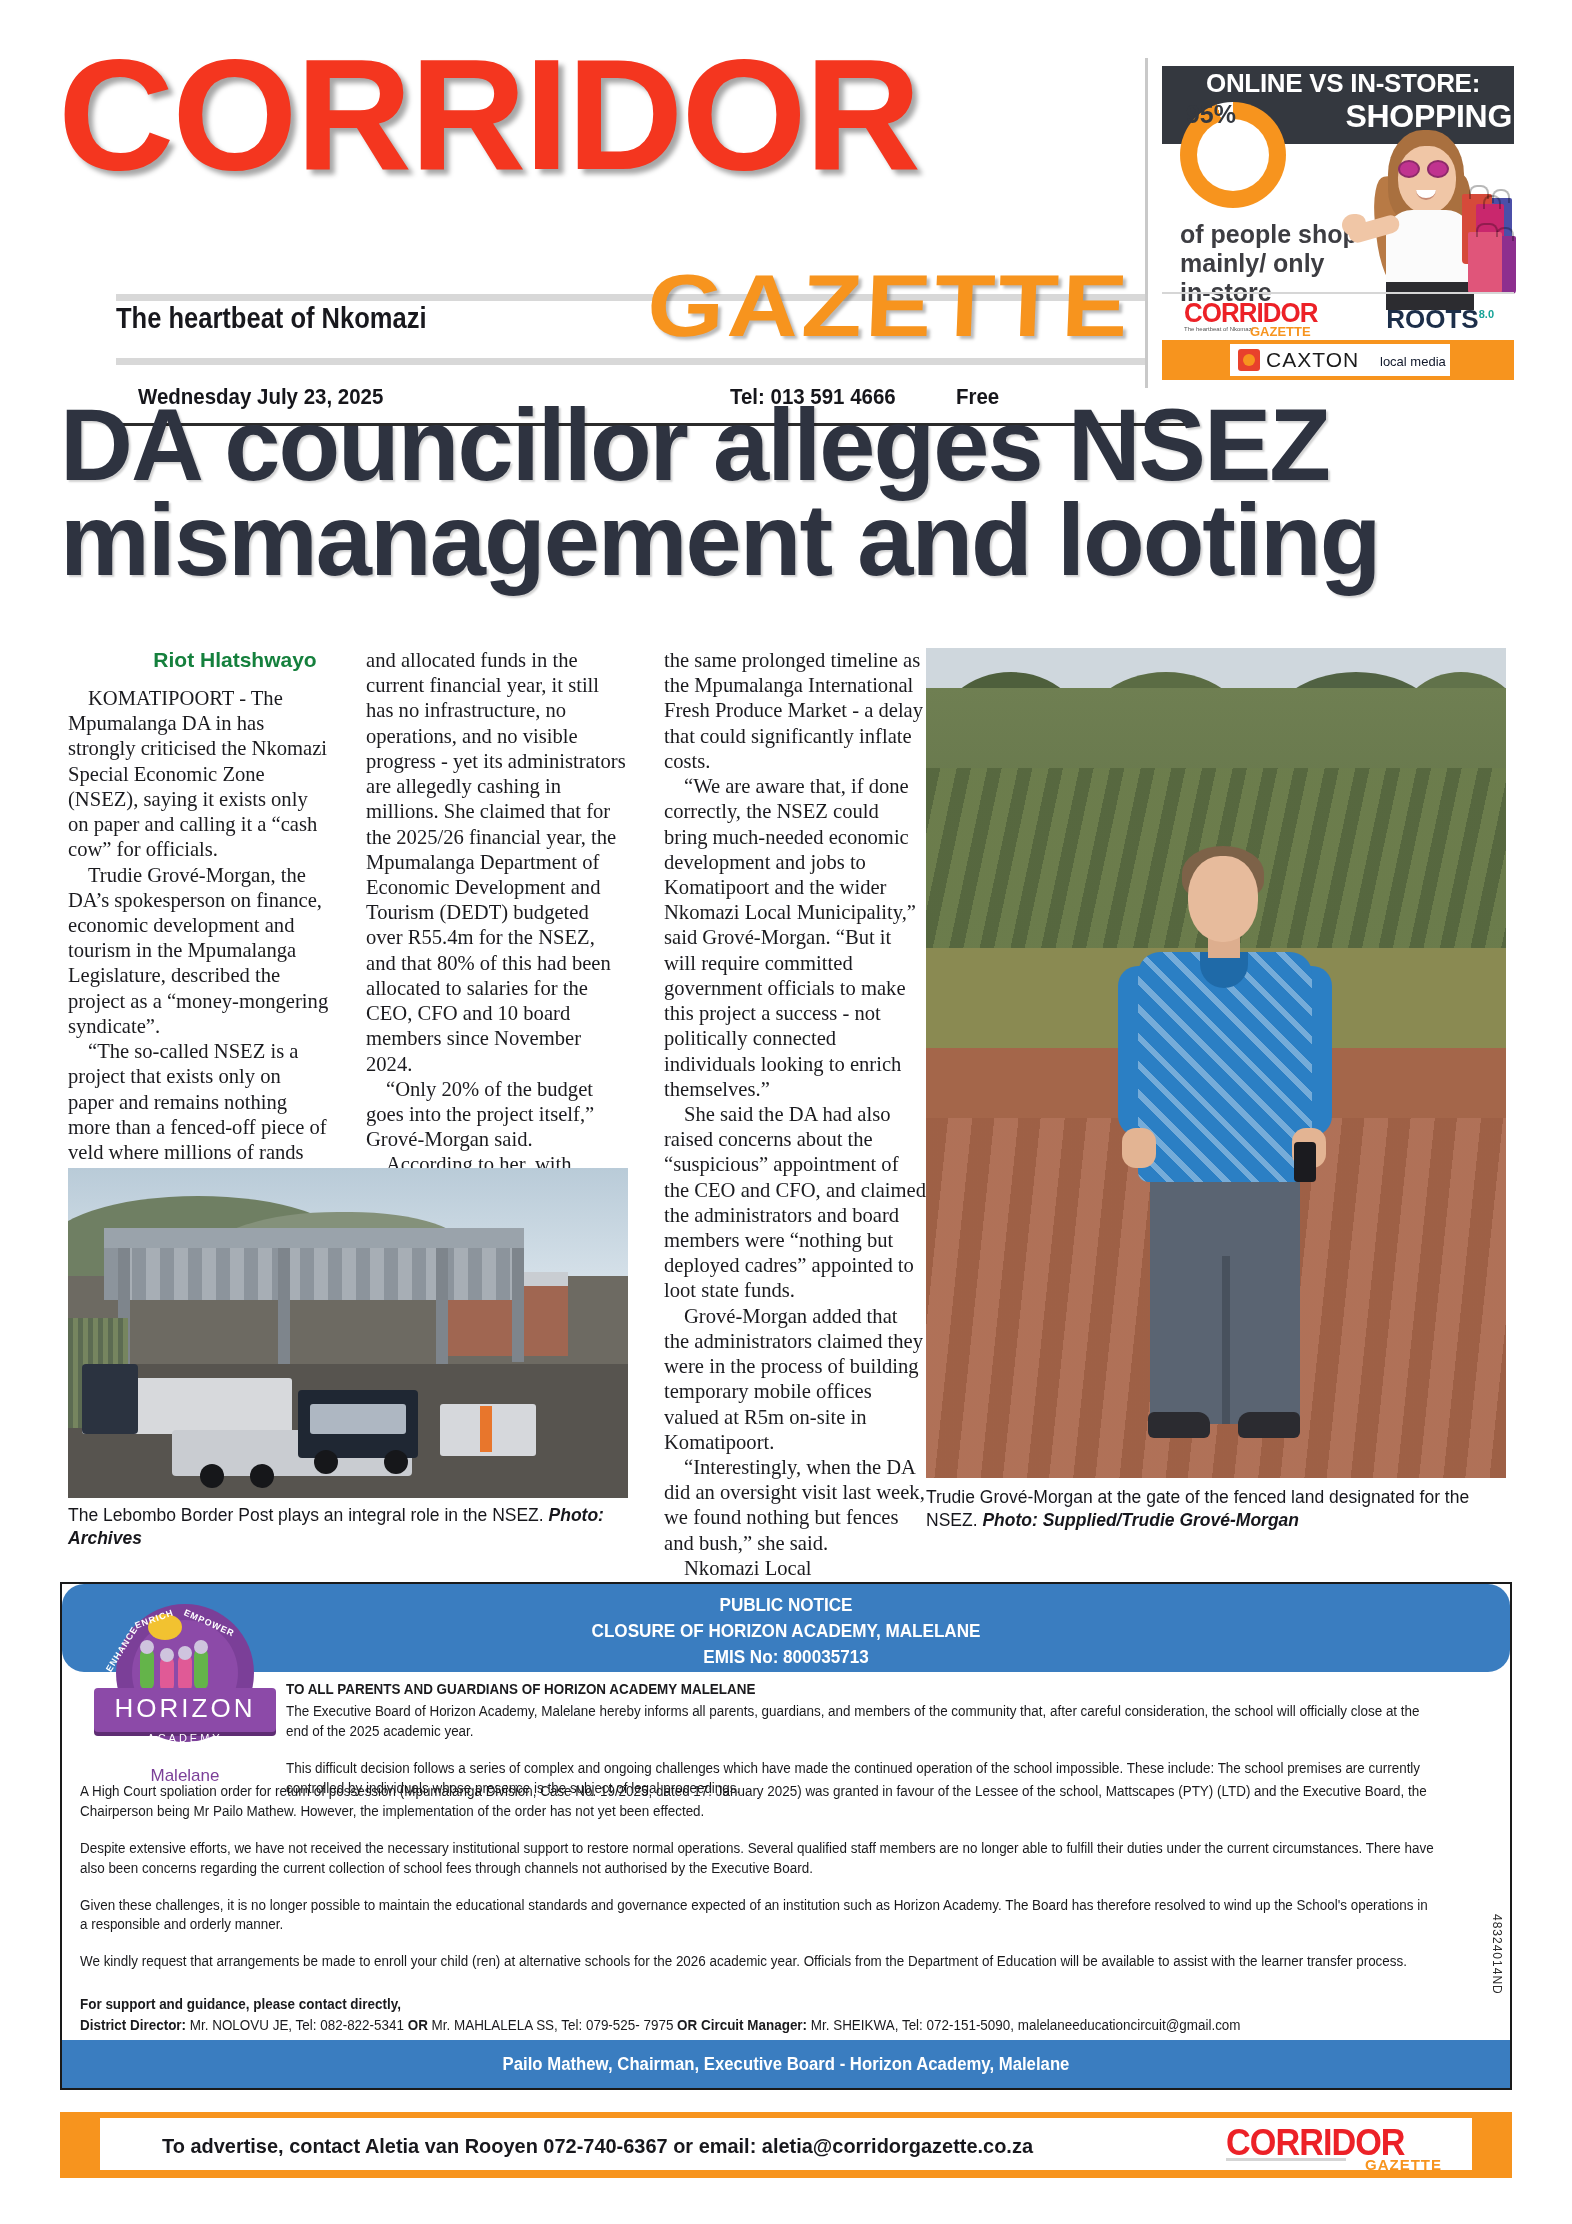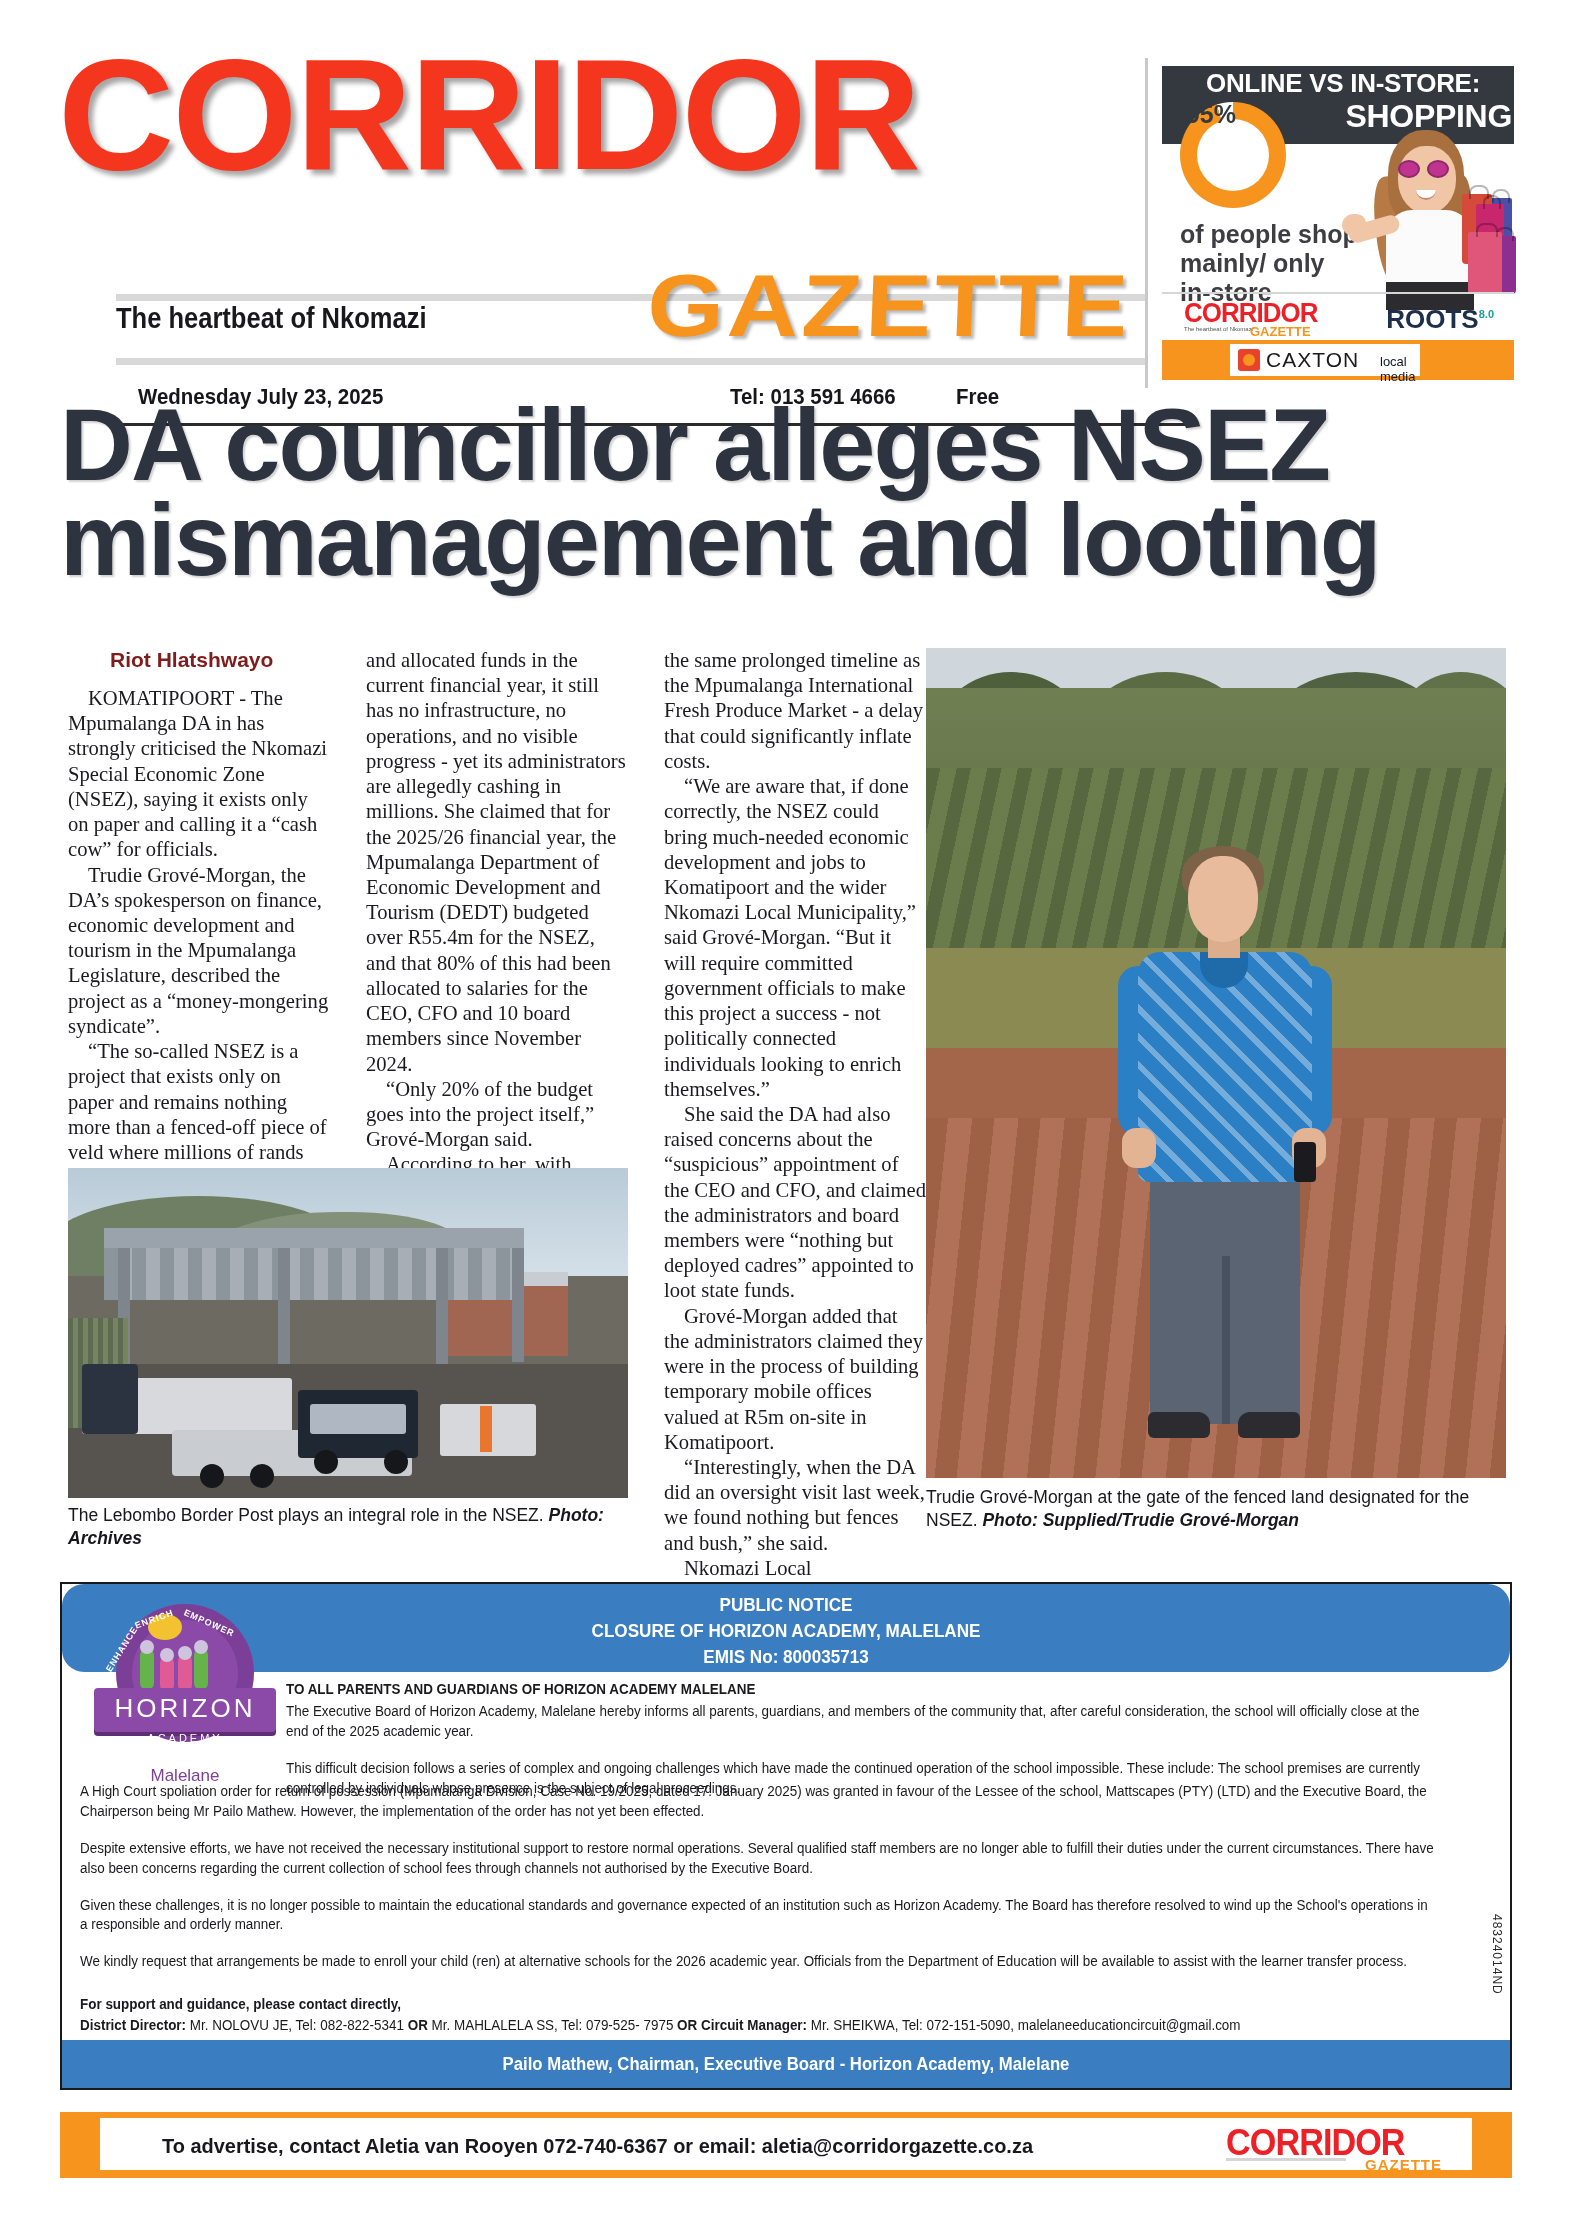--- a/index.html
+++ b/index.html
@@ -120,41 +120,41 @@
 
   .topad-logos { position:absolute; left:4px; top:230px; width:352px; height:44px; border-top:2px solid #d6d6d6; }
   .topad-corr { position:absolute; left:22px; top:4px; font-weight:bold; font-size:27px; color:#ec2127; letter-spacing:-1px; transform:scaleX(0.96); transform-origin:left top; }
   .topad-corr-sub { position:absolute; left:22px; top:32px; font-size:6px; color:#555; letter-spacing:0px; }
   .topad-corr-gaz { position:absolute; left:88px; top:30px; font-weight:bold; font-size:13px; color:#f7941e; letter-spacing:0px; }
   .topad-roots { position:absolute; right:20px; top:10px; font-weight:bold; font-size:26px; color:#1d2f4a; letter-spacing:0px; }
   .topad-roots sup { font-size:11px; color:#17a398; }
   .topad-caxton {
     position:absolute; left:4px; top:278px; width:352px; height:40px; background:#f7941e;
   }
-  .cax-white { position:absolute; left:68px; top:4px; width:190px; height:32px; background:#fff; }
+  .cax-white { position:absolute; left:68px; top:4px; width:220px; height:32px; background:#fff; }
   .cax-mark { position:absolute; left:8px; top:5px; width:22px; height:22px; background:#e8412c; border-radius:3px; }
   .cax-mark:after { content:""; position:absolute; left:5px; top:5px; width:12px; height:12px; border-radius:50%; background:#f7941e; }
   .cax-word { position:absolute; left:36px; top:4px; font-size:21px; color:#1b1b1b; letter-spacing:1px; }
   .cax-sub { position:absolute; left:150px; top:10px; font-size:13px; color:#0f172a; }
 
   
   .headline {
     position:absolute; left:60px; top:398px; width:1450px;
     font-weight:bold; font-size:102px; line-height:0.93;
     color:#2e3340; letter-spacing:-2px;
     transform: scaleX(0.99); transform-origin:left top;
     text-shadow:2px 2px 2px rgba(0,0,0,0.18);
   }
   .headline .l2 { display:block; }
 
   
   .article { position:absolute; left:68px; top:648px; width:1440px; height:910px; }
   .byline {
     position:absolute; left:42px; top:0; width:250px;
-    font-weight:bold; font-size:21px; color:#7f1d1d; 
+    font-weight:bold; font-size:21px; color:#15803d; text-align:center;
   }
   .col {
     position:absolute; top:38px; width:262px;
     font-family:"Liberation Serif", serif;
     font-size:20.6px; line-height:1.225; color:#1b1b1f;
     text-align:left;
   }
   .col p { text-indent:20px; margin:0; }
   .col p.noindent { text-indent:0; }
   .c1 { left:0px; }

